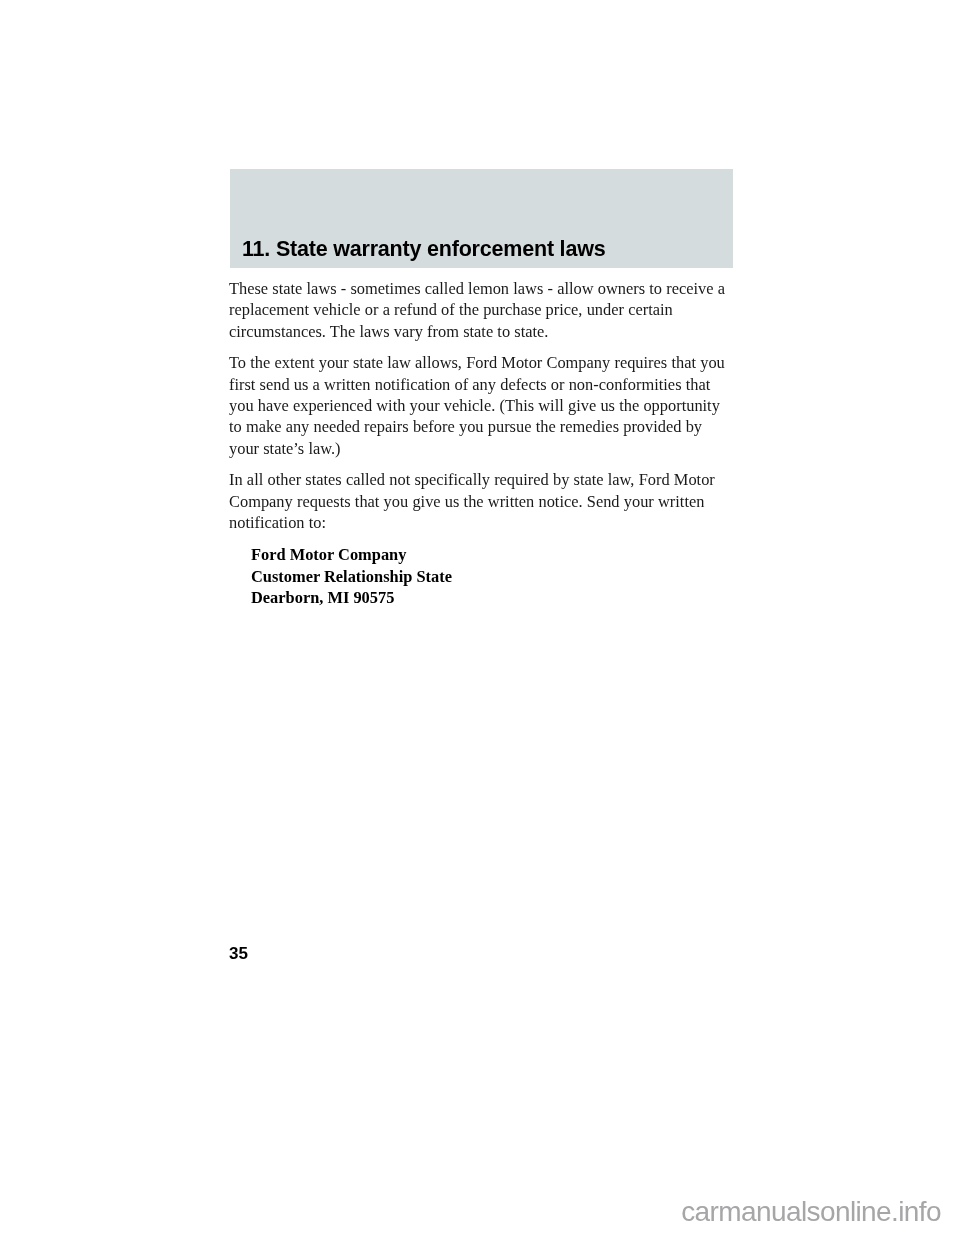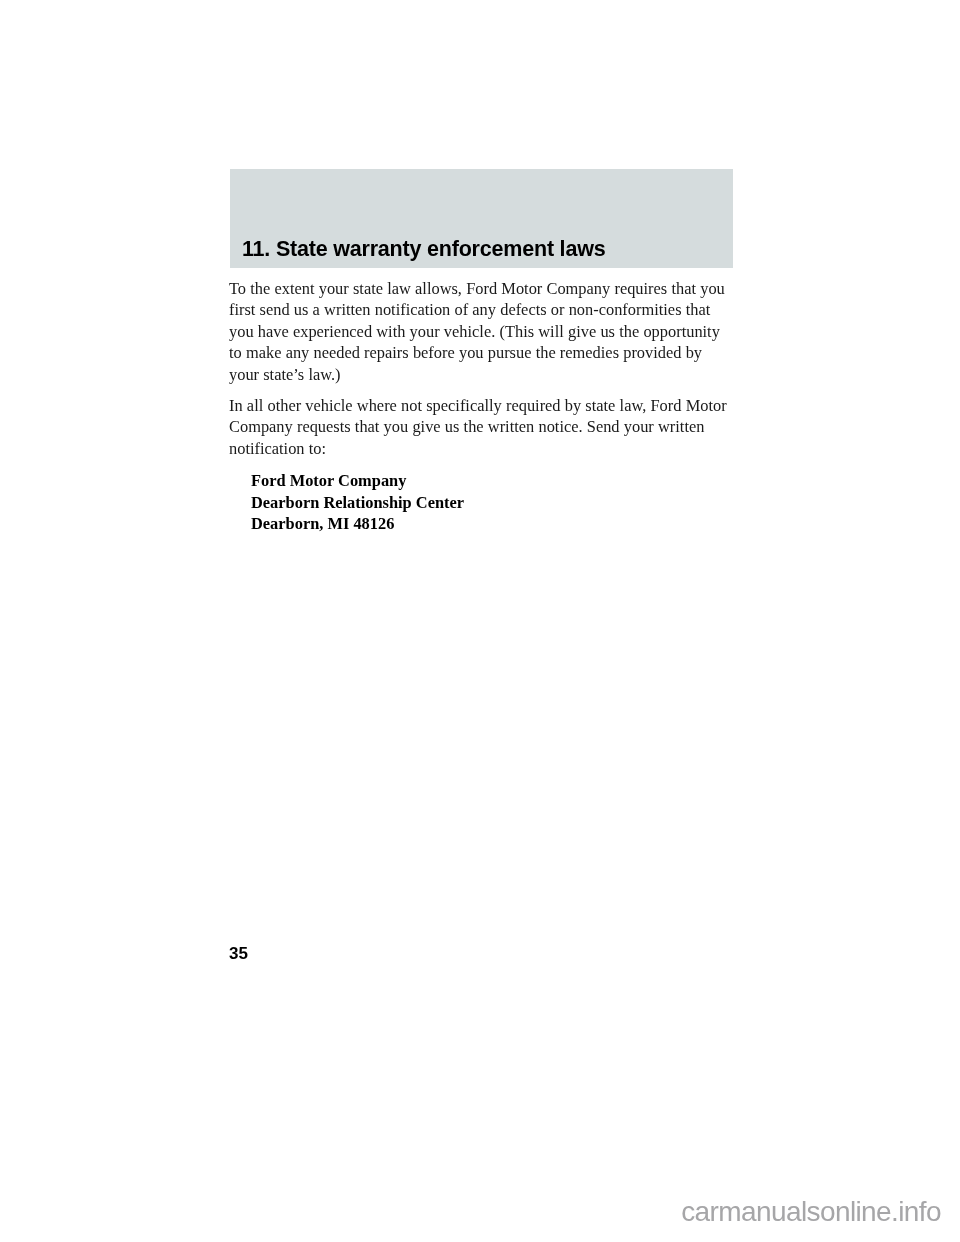--- a/index.html
+++ b/index.html
@@ -109,29 +109,30 @@
 <body>
 
 <div class="page">
 
   <div class="section-header">
     <div class="section-header-title">11. State warranty enforcement laws</div>
   </div>
 
   <div class="content">
 
+    <p class="para">These state laws - sometimes called lemon laws - allow owners to receive a replacement vehicle or a refund of the purchase price, under certain circumstances. The laws vary from state to state.</p>
 
     <p class="para">To the extent your state law allows, Ford Motor Company requires that you first send us a written notification of any defects or non-conformities that you have experienced with your vehicle. (This will give us the opportunity to make any needed repairs before you pursue the remedies provided by your state’s law.)</p>
 
-    <p class="para">In all other vehicle where not specifically required by state law, Ford Motor Company requests that you give us the written notice. Send your written notification to:</p>
+    <p class="para">In all other states called not specifically required by state law, Ford Motor Company requests that you give us the written notice. Send your written notification to:</p>
 
     <div class="address-block">
       <div class="address-line">Ford Motor Company</div>
-      <div class="address-line">Dearborn Relationship Center</div>
-      <div class="address-line">Dearborn, MI 48126</div>
+      <div class="address-line">Customer Relationship State</div>
+      <div class="address-line">Dearborn, MI 90575</div>
     </div>
 
   </div>
 
   <div class="page-number">35</div>
 
   <div class="watermark">carmanualsonline.info</div>
 
 </div>
 

